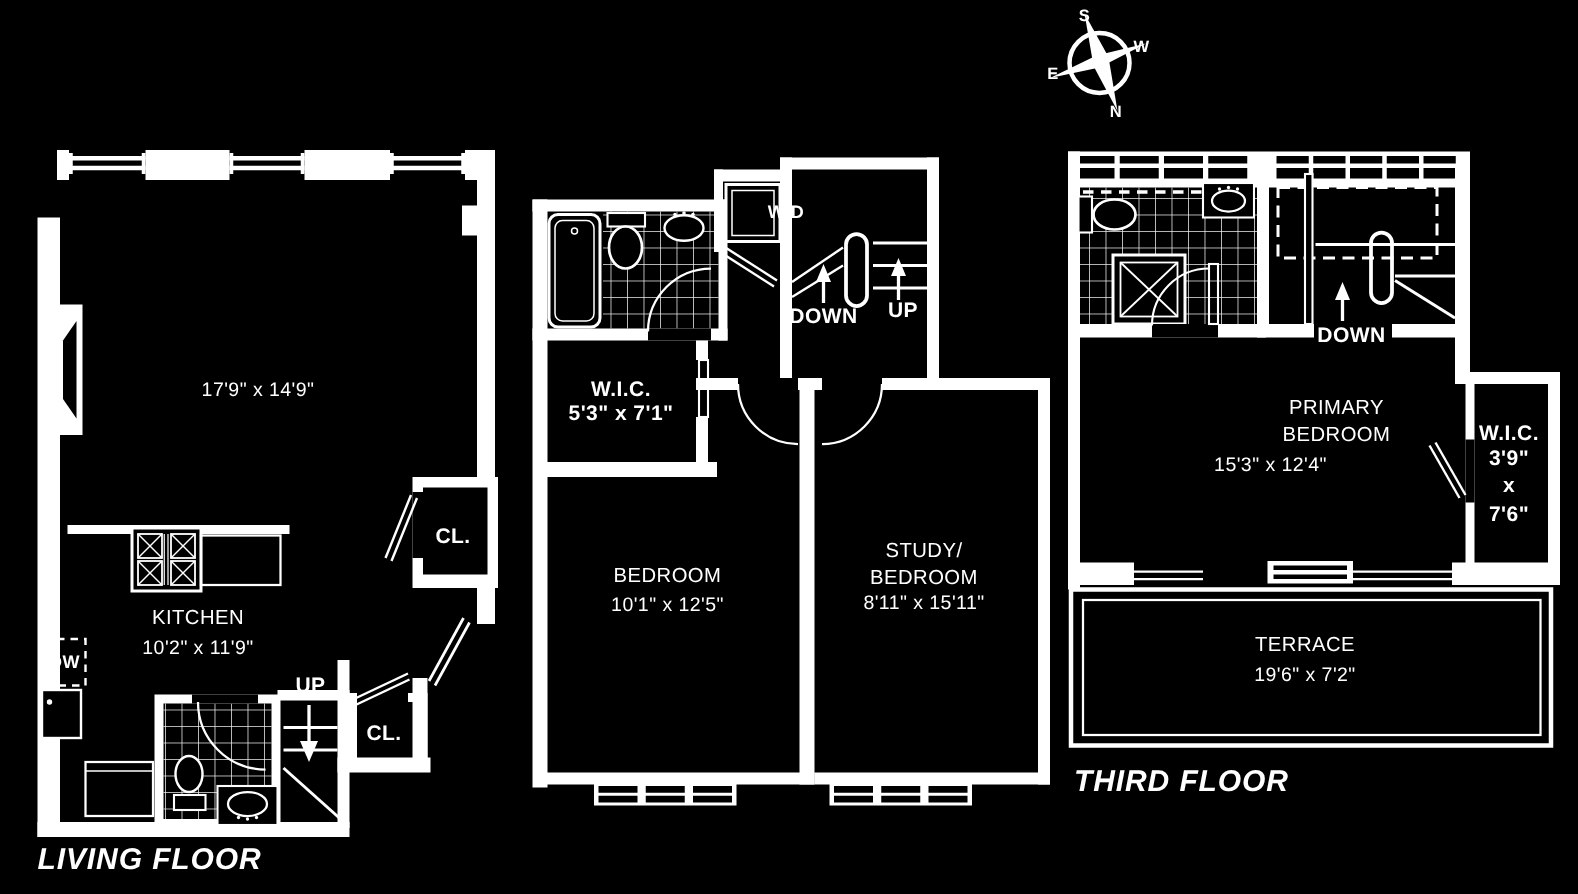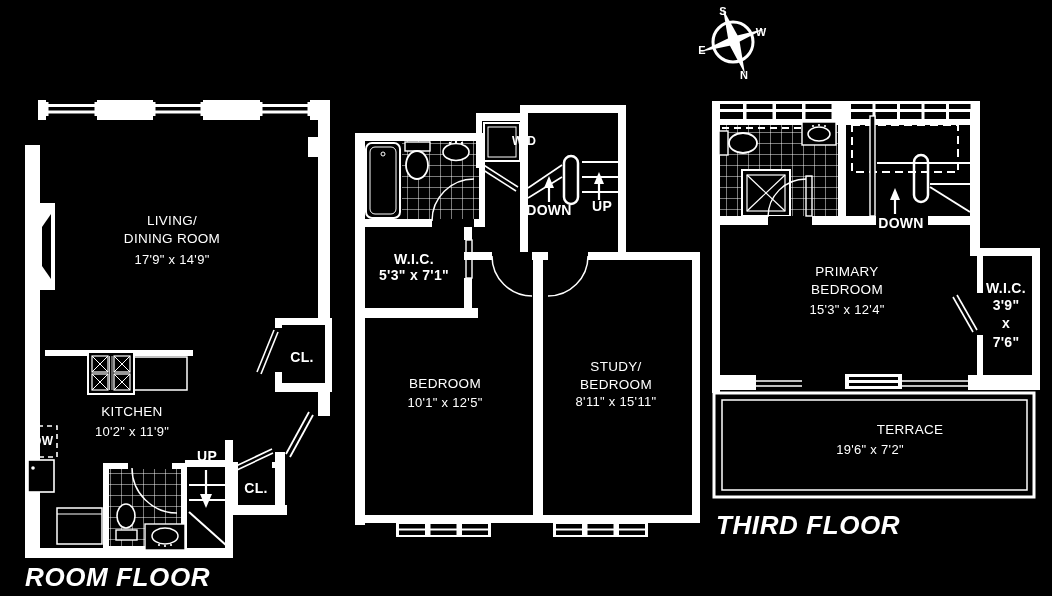--- a/index.html
+++ b/index.html
@@ -5,21 +5,21 @@
   html,body{margin:0;padding:0;background:#000;}
   #stage{position:relative;width:1052px;height:596px;background:#000;overflow:hidden;
          font-family:"Liberation Sans",sans-serif;}
   #plan-svg{position:absolute;left:0;top:0;}
   .lbl{position:absolute;color:#fff;white-space:pre-line;text-align:center;
        transform:translateX(-50%);line-height:1.32;letter-spacing:.3px;}
   .room{font-size:13.5px;}
   .dims{font-size:13px;}
   .small{font-size:14px;font-weight:bold;}
   .tiny{font-size:12px;font-weight:bold;}
-  .title{font-style:italic;font-size:26px;font-weight:600;transform:none;text-align:right;letter-spacing:.6px;}
+  .title{font-style:italic;font-size:20px;font-weight:600;transform:none;text-align:right;letter-spacing:.6px;}
   .compass-letter{font-size:11px;font-weight:bold;transform:translate(-50%,-50%);}
 </style>
 </head>
 <body>
 
 <div id="stage">
 
 <svg id="plan-svg" width="1052" height="596" viewBox="0 0 1052 596">
   <defs>
     <pattern id="tile" width="11" height="11" patternUnits="userSpaceOnUse">
@@ -335,47 +335,45 @@
       <rect x="722" y="400" width="305" height="90" fill="none" stroke="#fff" stroke-width="1.5"></rect>
     </g>
   </g>
 </svg>
 
 <div class="lbl compass-letter" style="left:723px;top:11px;">S</div>
 <div class="lbl compass-letter" style="left:761px;top:32px;">W</div>
 <div class="lbl compass-letter" style="left:744px;top:75px;">N</div>
 <div class="lbl compass-letter" style="left:702px;top:50px;">E</div>
 
-<div class="lbl room" style="left:172px;top:212px;">LIVING/
-DINING ROOM</div>
 <div class="lbl dims" style="left:172px;top:251px;">17'9" x 14'9"</div>
 <div class="lbl room" style="left:132px;top:403px;">KITCHEN</div>
 <div class="lbl dims" style="left:132px;top:423px;">10'2" x 11'9"</div>
 <div class="lbl tiny" style="left:43px;top:434px;">DW</div>
 <div class="lbl small" style="left:207px;top:447px;">UP</div>
 <div class="lbl small" style="left:302px;top:348px;">CL.</div>
 <div class="lbl small" style="left:256px;top:479px;">CL.</div>
-<div class="lbl title" style="left:25px;top:560px;">ROOM FLOOR</div>
+<div class="lbl title" style="left:25px;top:560px;">LIVING FLOOR</div>
 
 <div class="lbl tiny" style="left:502px;top:134px;padding-left:44px;">W/D</div>
 <div class="lbl small" style="left:549px;top:201px;">DOWN</div>
 <div class="lbl small" style="left:602px;top:197px;">UP</div>
 <div class="lbl small" style="left:414px;top:250px;">W.I.C.</div>
 <div class="lbl small" style="left:414px;top:266px;">5'3" x 7'1"</div>
 <div class="lbl room" style="left:445px;top:375px;">BEDROOM</div>
 <div class="lbl dims" style="left:445px;top:394px;">10'1" x 12'5"</div>
 <div class="lbl room" style="left:616px;top:358px;">STUDY/
 BEDROOM</div>
 <div class="lbl dims" style="left:616px;top:393px;">8'11" x 15'11"</div>
 
 <div class="lbl small" style="left:901px;top:214px;">DOWN</div>
-<div class="lbl room" style="left:847px;top:263px;">PRIMARY
+<div class="lbl room" style="left:891px;top:263px;">PRIMARY
 BEDROOM</div>
 <div class="lbl dims" style="left:847px;top:301px;">15'3" x 12'4"</div>
 <div class="lbl small" style="left:1006px;top:279px;">W.I.C.</div>
 <div class="lbl small" style="left:1006px;top:296px;">3'9"
 x
 7'6"</div>
-<div class="lbl room" style="left:870px;top:421px;margin-left:40px;">TERRACE</div>
+<div class="lbl room" style="left:870px;top:421px;">TERRACE</div>
 <div class="lbl dims" style="left:870px;top:441px;">19'6" x 7'2"</div>
 <div class="lbl title" style="left:716px;top:508px;">THIRD FLOOR</div>
 
 </div>
 
 </body></html>

